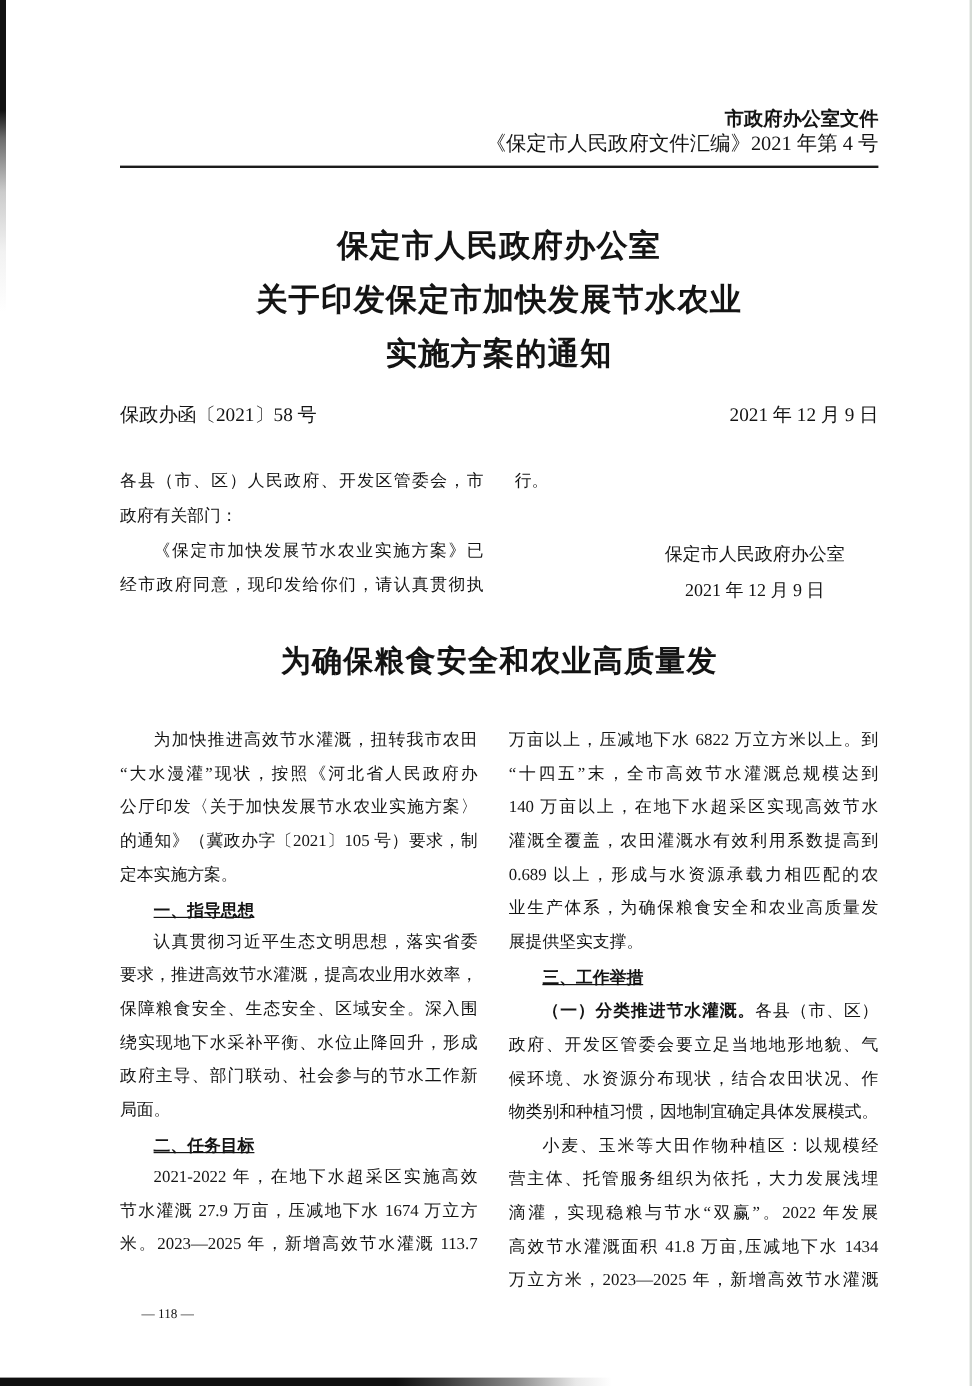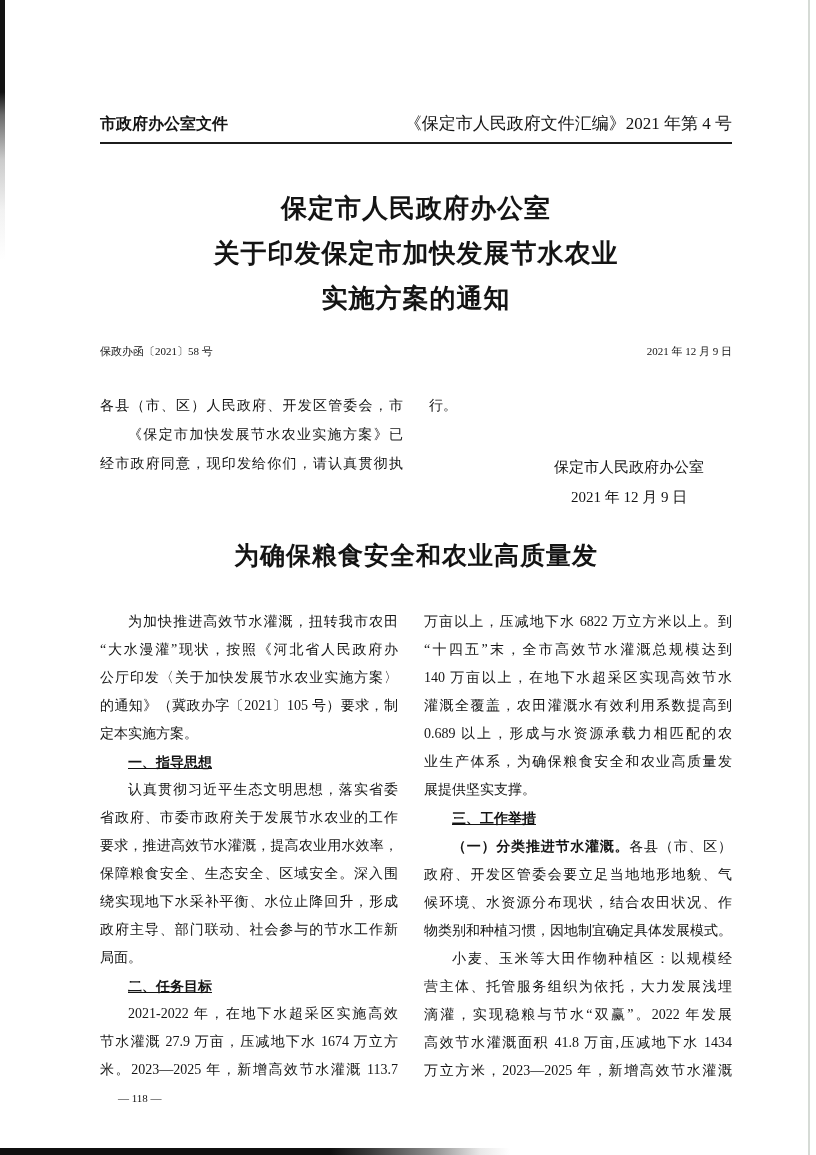--- a/index.html
+++ b/index.html
@@ -31,39 +31,39 @@
       rgba(210,210,210,0) 510px);
   }
   .edge-right {
     position: absolute; right: 6px; top: 0; width: 2px; height: 1155px;
     background: #cfd5cf; opacity: 0.85;
   }
 
   .content { position: absolute; left: 100px; top: 0; width: 632px; }
 
   .doc-header {
-    padding-top: 114px;
-    display: flex; justify-content: space-between; align-items: flex-end;
+    padding-top: 90px;
+    display: flex; justify-content: space-between; align-items: flex-end; flex-direction: column;
   }
   .doc-header .org {
     font-family: "Liberation Sans", "DejaVu Sans", sans-serif;
     font-weight: bold; font-size: 16px; line-height: 20px;
   }
   .doc-header .compilation { font-size: 17px; line-height: 20px; }
   .header-rule { margin-top: 8px; border-bottom: 2.5px solid #1c1c1c; }
 
   .title-block {
     margin-top: 42px; text-align: center;
     font-weight: bold; font-size: 26px; line-height: 45px;
     letter-spacing: 1px;
   }
 
   .doc-meta {
     margin-top: 20px; display: flex; justify-content: space-between;
-    font-size: 11px; line-height: 20px;
+    font-size: 16px; line-height: 20px;
   }
 
   .cols { display: flex; gap: 26px; }
   .col { width: 310px; }
 
   .notice-cols { margin-top: 30px; font-size: 14px; line-height: 29px; }
   .plan-cols   { margin-top: 36px; font-size: 14px; line-height: 28px; }
 
   .line { white-space: nowrap; }
   .fill { text-align: justify; text-align-last: justify; }
@@ -113,20 +113,21 @@
   </div>
 
   <div class="doc-meta">
     <span>保政办函〔2021〕58 号</span>
     <span>2021 年 12 月 9 日</span>
   </div>
 
   <div class="cols notice-cols">
     <div class="col">
       <div class="line fill">各县（市、区）人民政府、开发区管委会，市</div>
+      <div class="line">政府有关部门：</div>
       <div class="line fill indent">《保定市加快发展节水农业实施方案》已</div>
       <div class="line fill">经市政府同意，现印发给你们，请认真贯彻执</div>
     </div>
     <div class="col">
       <div class="line">行。</div>
       <div class="sig-block">
         <div>保定市人民政府办公室</div>
         <div>2021 年 12 月 9 日</div>
       </div>
     </div>
@@ -136,21 +137,20 @@
 
   <div class="cols plan-cols">
     <div class="col">
       <div class="line fill indent">为加快推进高效节水灌溉，扭转我市农田</div>
       <div class="line fill">“大水漫灌”现状，按照《河北省人民政府办</div>
       <div class="line fill">公厅印发〈关于加快发展节水农业实施方案〉</div>
       <div class="line fill">的通知》（冀政办字〔2021〕105 号）要求，制</div>
       <div class="line">定本实施方案。</div>
       <div class="line heading">一、指导思想</div>
       <div class="line fill indent">认真贯彻习近平生态文明思想，落实省委</div>
-      <div class="line fill">省政府、市委市政府关于发展节水农业的工作</div>
       <div class="line fill">要求，推进高效节水灌溉，提高农业用水效率，</div>
       <div class="line fill">保障粮食安全、生态安全、区域安全。深入围</div>
       <div class="line fill">绕实现地下水采补平衡、水位止降回升，形成</div>
       <div class="line fill">政府主导、部门联动、社会参与的节水工作新</div>
       <div class="line">局面。</div>
       <div class="line heading">二、任务目标</div>
       <div class="line fill indent">2021-2022 年，在地下水超采区实施高效</div>
       <div class="line fill">节水灌溉 27.9 万亩，压减地下水 1674 万立方</div>
       <div class="line fill">米。2023—2025 年，新增高效节水灌溉 113.7</div>
     </div>

